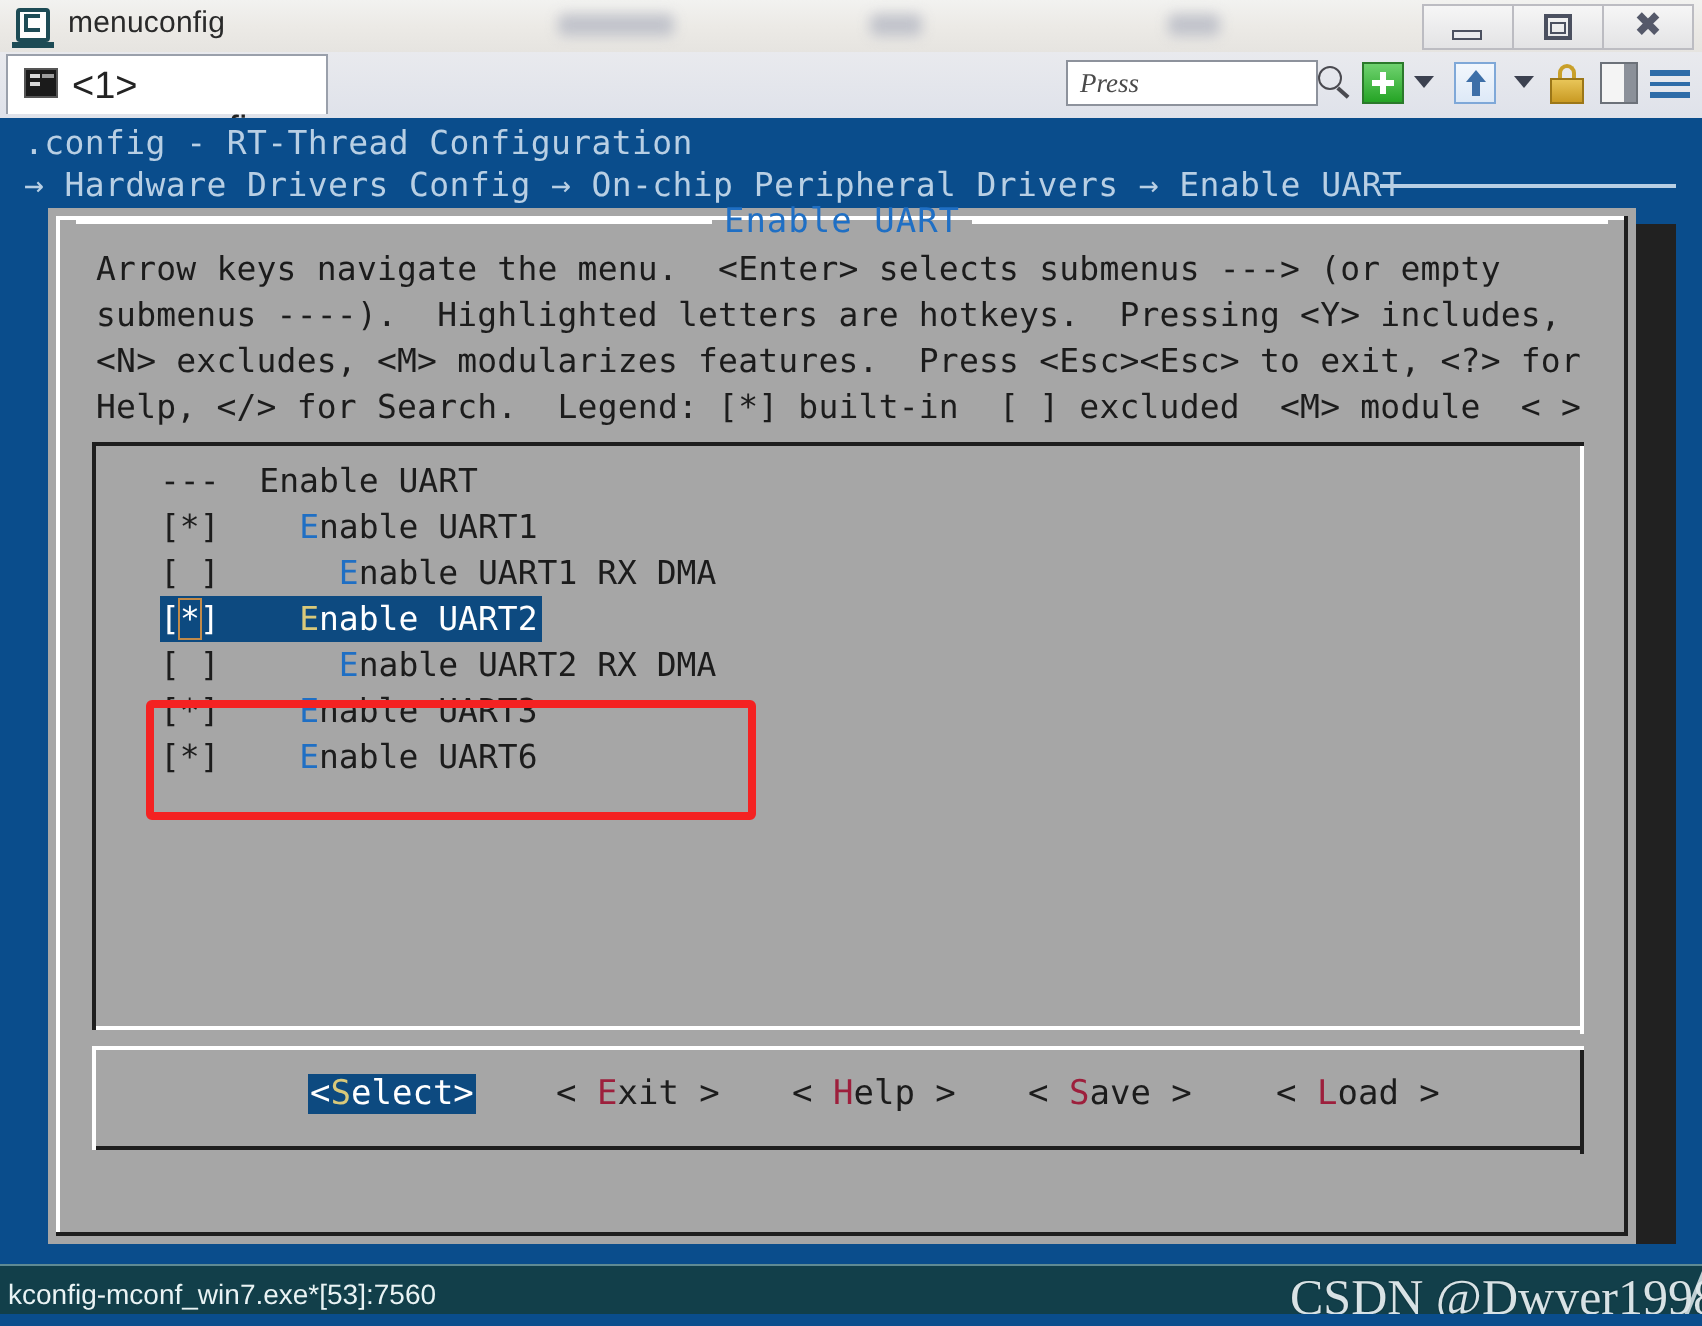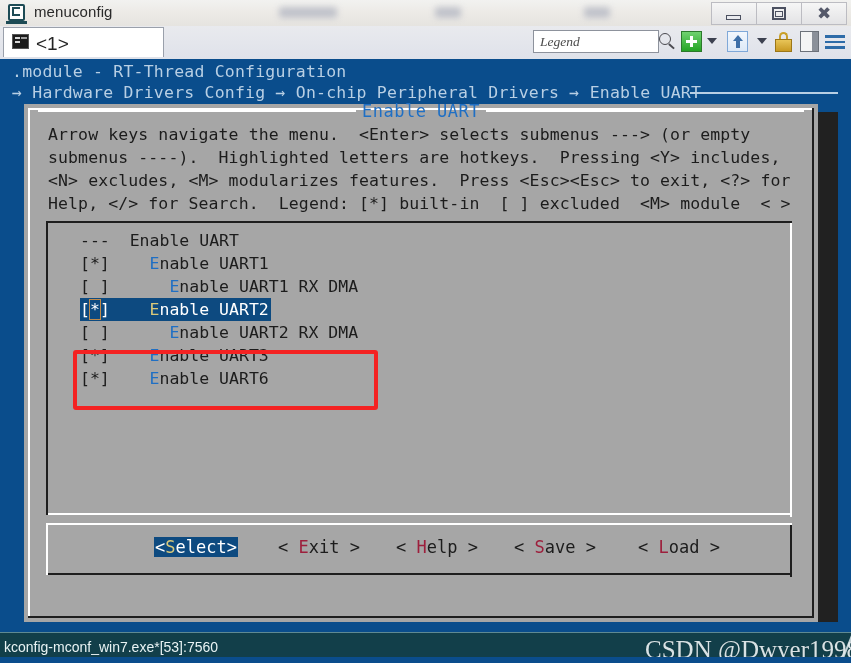--- a/index.html
+++ b/index.html
@@ -236,42 +236,42 @@
     </div>
   </div>
 
   <div class="tabstrip">
     <div class="tab">
       <div class="tab-icon"></div>
       <div class="tab-label">&lt;1&gt; menuconfig</div>
     </div>
 
     <div class="search">
-      <div class="search-ph">Legend</div>
+      <div class="search-ph">Press</div>
     </div>
     <div class="search-ico"></div>
 
     <div class="tbtn plus-btn"></div>
     <div class="caret c1"></div>
     <div class="tbtn up-btn"></div>
     <div class="caret c2"></div>
     <div class="tbtn lock-btn">
       <div class="lock-sh"></div>
       <div class="lock-body"></div>
     </div>
     <div class="tbtn panel-btn"></div>
     <div class="tbtn menu-btn">
       <i></i>
         <i></i>
         <i></i>
     </div>
   </div>
 
   <div class="console">
-    <div class="cfgline">.module - RT-Thread Configuration</div>
+    <div class="cfgline">.config - RT-Thread Configuration</div>
     <div class="breadcrumb">→ Hardware Drivers Config → On-chip Peripheral Drivers → Enable UART</div>
     <div class="bc-rule"></div>
 
     <div class="dlg-shadow"></div>
 
     <div class="dialog">
       <div class="dlg-top-hl"></div>
       <div class="dlg-left-hl"></div>
       <div class="dlg-right-sh"></div>
       <div class="dlg-bot-sh"></div>

